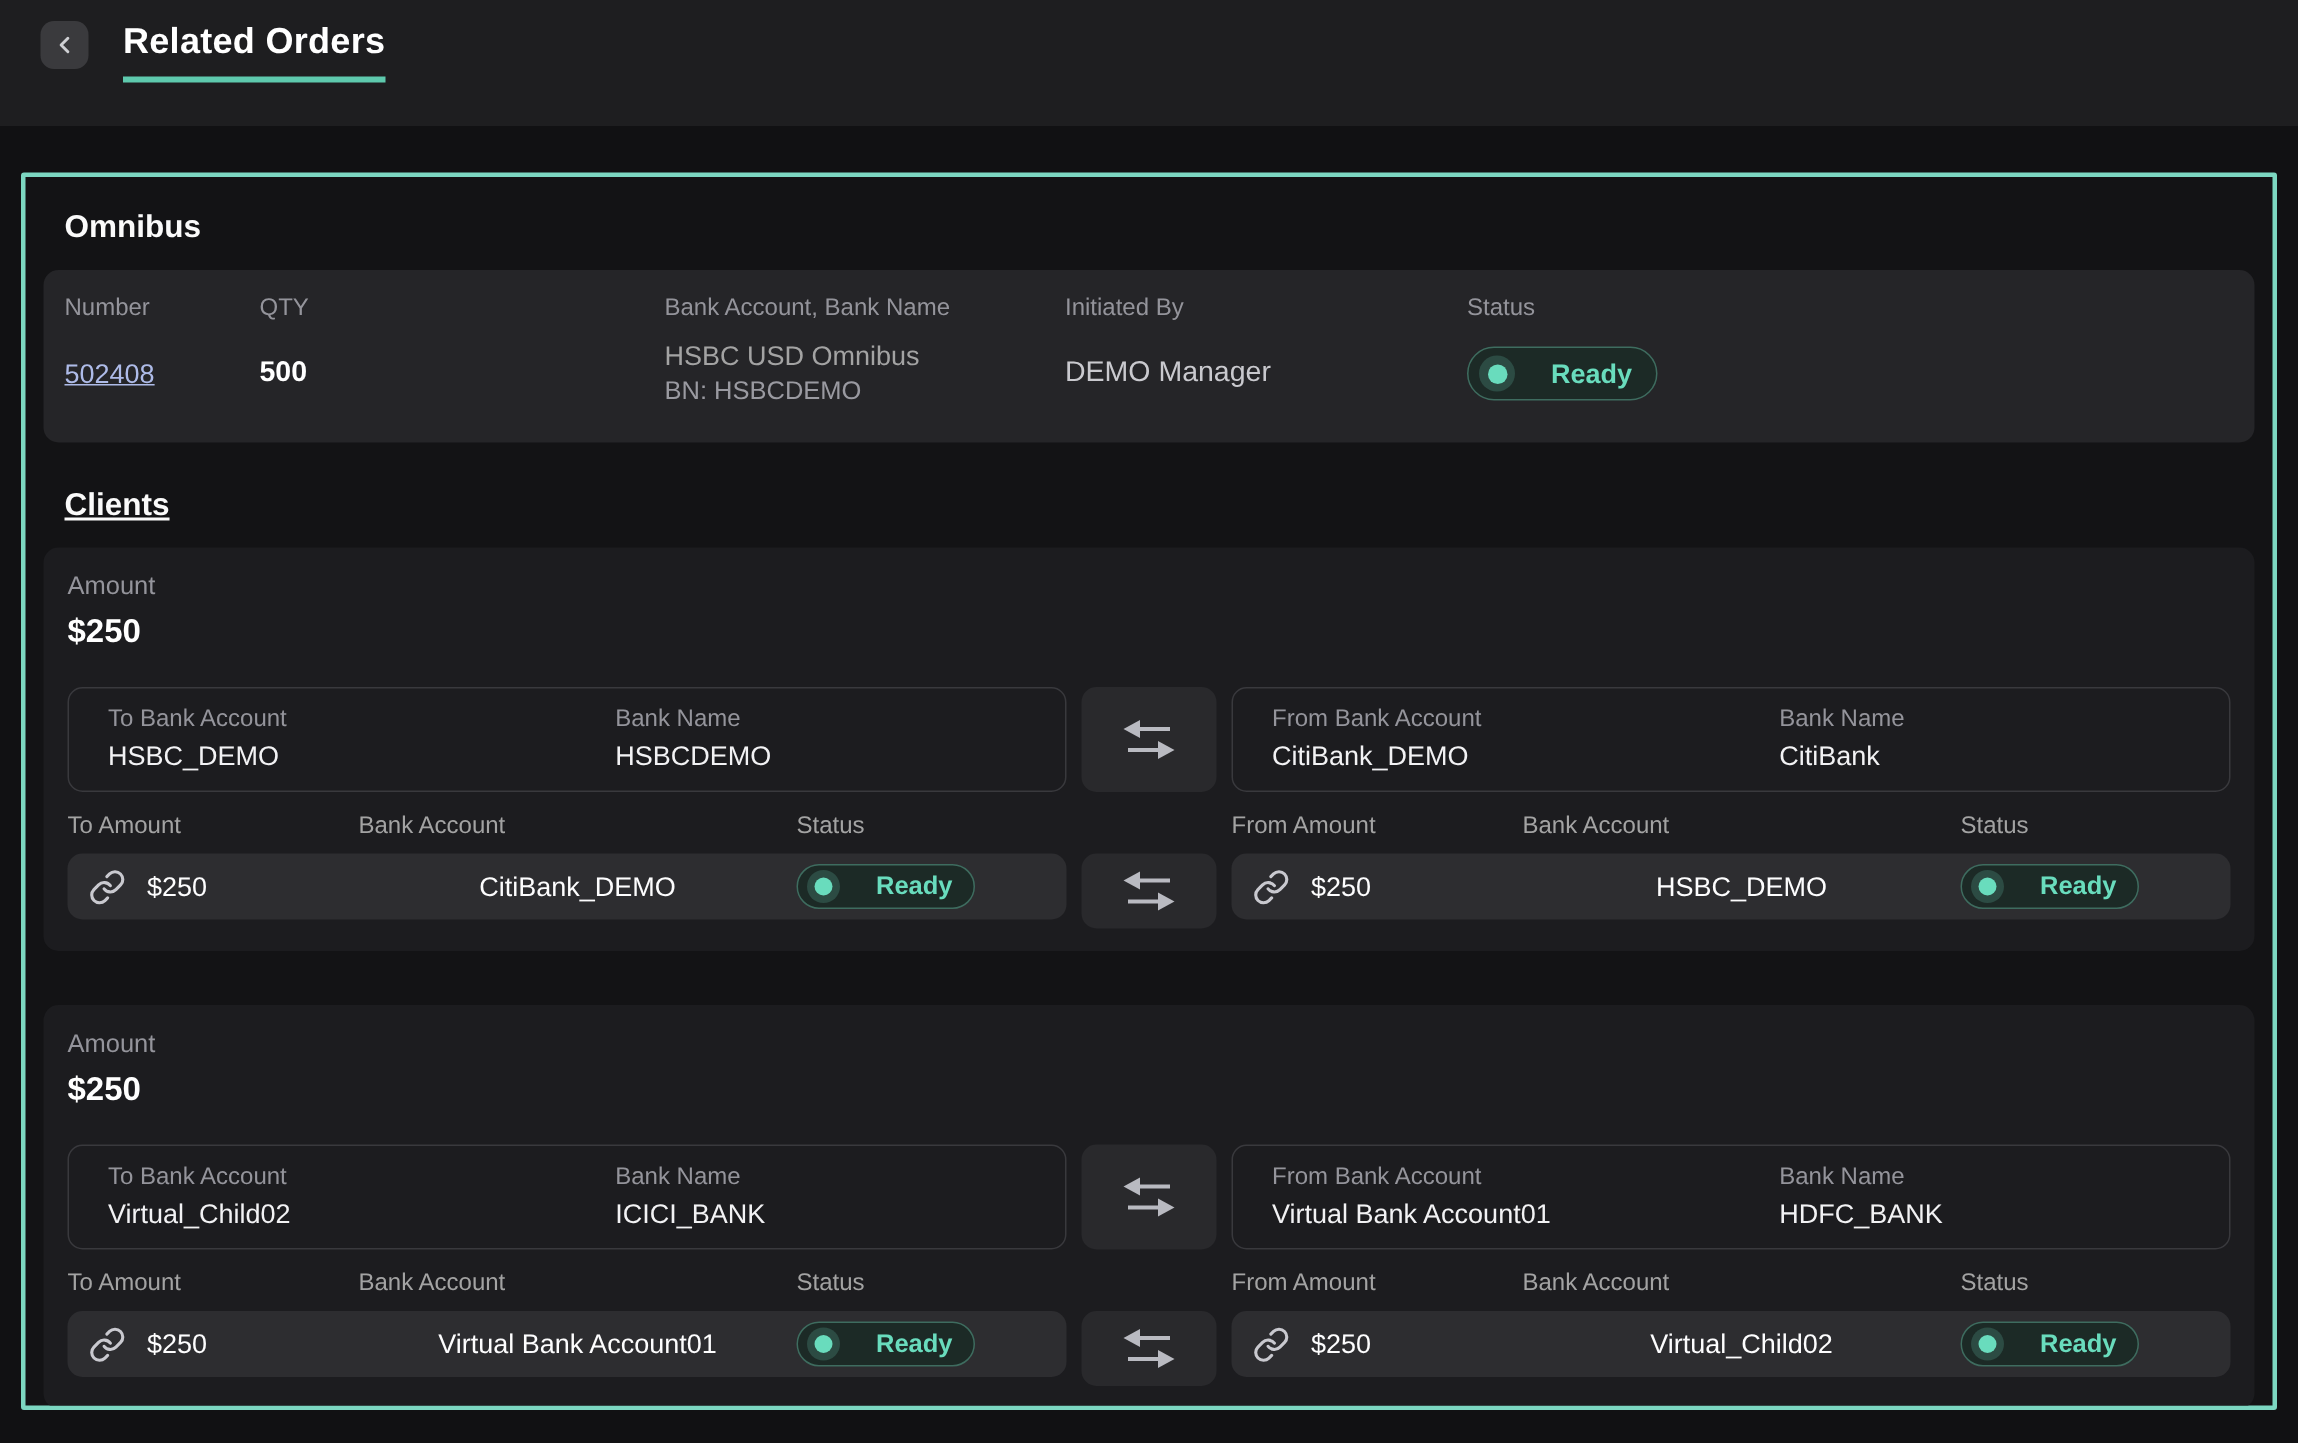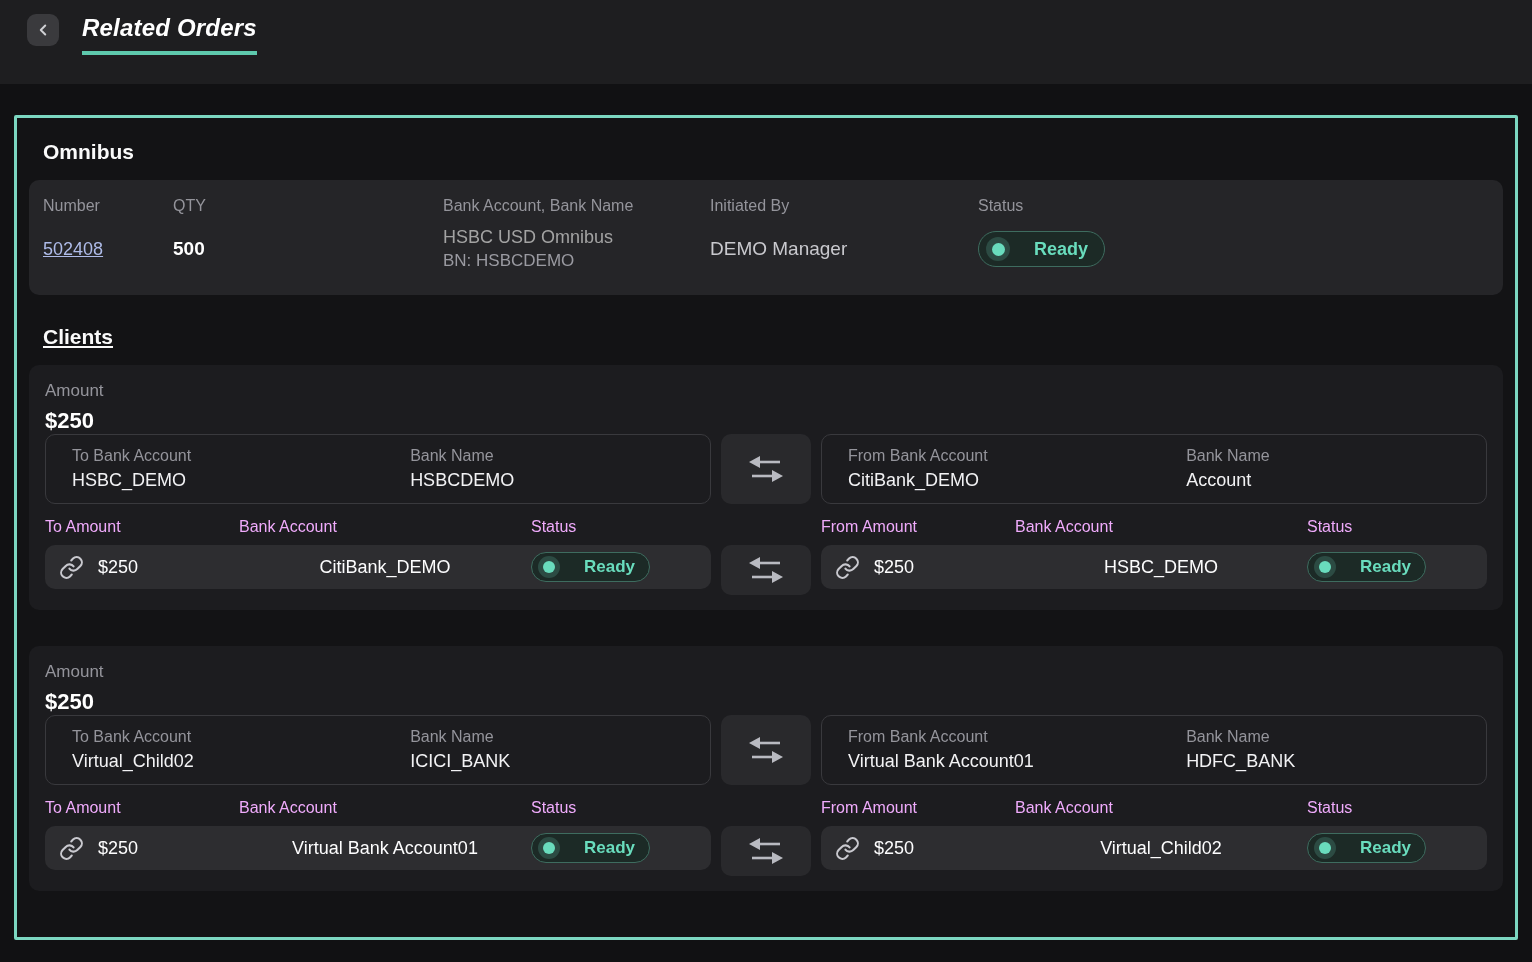--- a/index.html
+++ b/index.html
@@ -4,21 +4,21 @@
 <style>
   * { margin:0; padding:0; box-sizing:border-box; }
   html,body { width:1532px; height:962px; background:#111113; }
   body { font-family:"Liberation Sans", sans-serif; position:relative; overflow:hidden; }
 
   
   .topbar { height:84px; background:#1e1e20; display:flex; align-items:flex-start; padding:14px 0 0 27px; }
   .back-btn { width:32px; height:32px; border:none; border-radius:9px; background:#3a3a3d; color:#cfd0d4;
               display:flex; align-items:center; justify-content:center; cursor:pointer; margin-right:23px; }
   .page-title { color:#ffffff; font-size:24px; font-weight:bold; letter-spacing:0.2px;
-                border-bottom:4px solid #5ec9ad; padding-bottom:9px;font-style:italic; }
+                border-bottom:4px solid #5ec9ad; padding-bottom:9px; }
 
   
   .panel { position:absolute; left:14px; right:14px; top:115px; bottom:22px;
            border:3px solid #7cd7c1; border-radius:2px; background:#131315;
            padding:10px 12px; overflow:hidden; }
 
   .section-title { color:#fafafa; font-size:21px; font-weight:bold; margin:12px 14px 16px 14px; }
   .section-title.clients { margin-top:30px;text-decoration:underline; }
 
   
@@ -40,33 +40,33 @@
   .badge-dot-inner { width:13px; height:13px; border-radius:50%; background:#69dcbd; }
   .badge-label { color:#69dcbd; font-size:17px; font-weight:bold; }
   .badge.lg .badge-label { font-size:18px; }
 
   
   .client-card { background:#1c1c1f; border-radius:10px; padding:16px 16px 15px 16px; margin-bottom:36px; }
   .client-card:last-child { margin-bottom:0; }
   .amount-label { color:#94949b; font-size:17px; }
   .amount-value { color:#ffffff; font-size:22px; font-weight:bold; margin-top:7px; }
 
-  .transfer-grid { display:grid; grid-template-columns:1fr 90px 1fr; column-gap:10px; }
+  .transfer-grid { display:grid; grid-template-columns:1fr 90px 1fr; column-gap:10px; margin-top:24px; }
 
   .bank-box { border:1px solid #39393d; border-radius:10px; height:70px;
               display:grid; grid-template-columns:53% 47%; align-items:center; padding-left:26px; }
   .bank-box .label { color:#94949b; font-size:16px; }
   .bank-box .value { color:#f2f2f4; font-size:18px; margin-top:5px; }
 
   .arrow-box { background:#29292c; border-radius:10px; height:70px;
                display:flex; align-items:center; justify-content:center; }
   .arrow-box.small { height:50px; align-self:center; }
 
   .row-headers { display:grid; grid-template-columns:194px 292px 1fr;
-                 margin:14px 0 9px 0; color:#f0abfc; font-size:16px; }
+                 margin:14px 0 9px 0; color:#a3a3a3; font-size:16px; }
 
   .tx-row { background:#2d2d30; border-radius:10px; height:44px;
             display:grid; grid-template-columns:194px 292px 1fr; align-items:center; }
   .tx-amount { display:flex; align-items:center; gap:14px; padding-left:14px; color:#fdfdfe; font-size:18px; }
   .tx-bank { text-align:center; color:#fdfdfe; font-size:18px; }
   .tx-row .badge { padding:3px 14px 3px 6px; }
   .tx-row .badge-dot-outer { width:22px; height:22px; }
   .tx-row .badge-dot-inner { width:12px; height:12px; }
 
   .icon-svg { display:block; }
@@ -145,21 +145,21 @@
         </span>
       </div>
 
       <div class="bank-box">
         <div>
           <div class="label">From Bank Account</div>
           <div class="value">CitiBank_DEMO</div>
         </div>
         <div>
           <div class="label">Bank Name</div>
-          <div class="value">Account</div>
+          <div class="value">CitiBank</div>
         </div>
       </div>
 
       <div class="row-headers">
         <div>To Amount</div>
         <div>Bank Account</div>
         <div>Status</div>
       </div>
       <div></div>
       <div class="row-headers">

